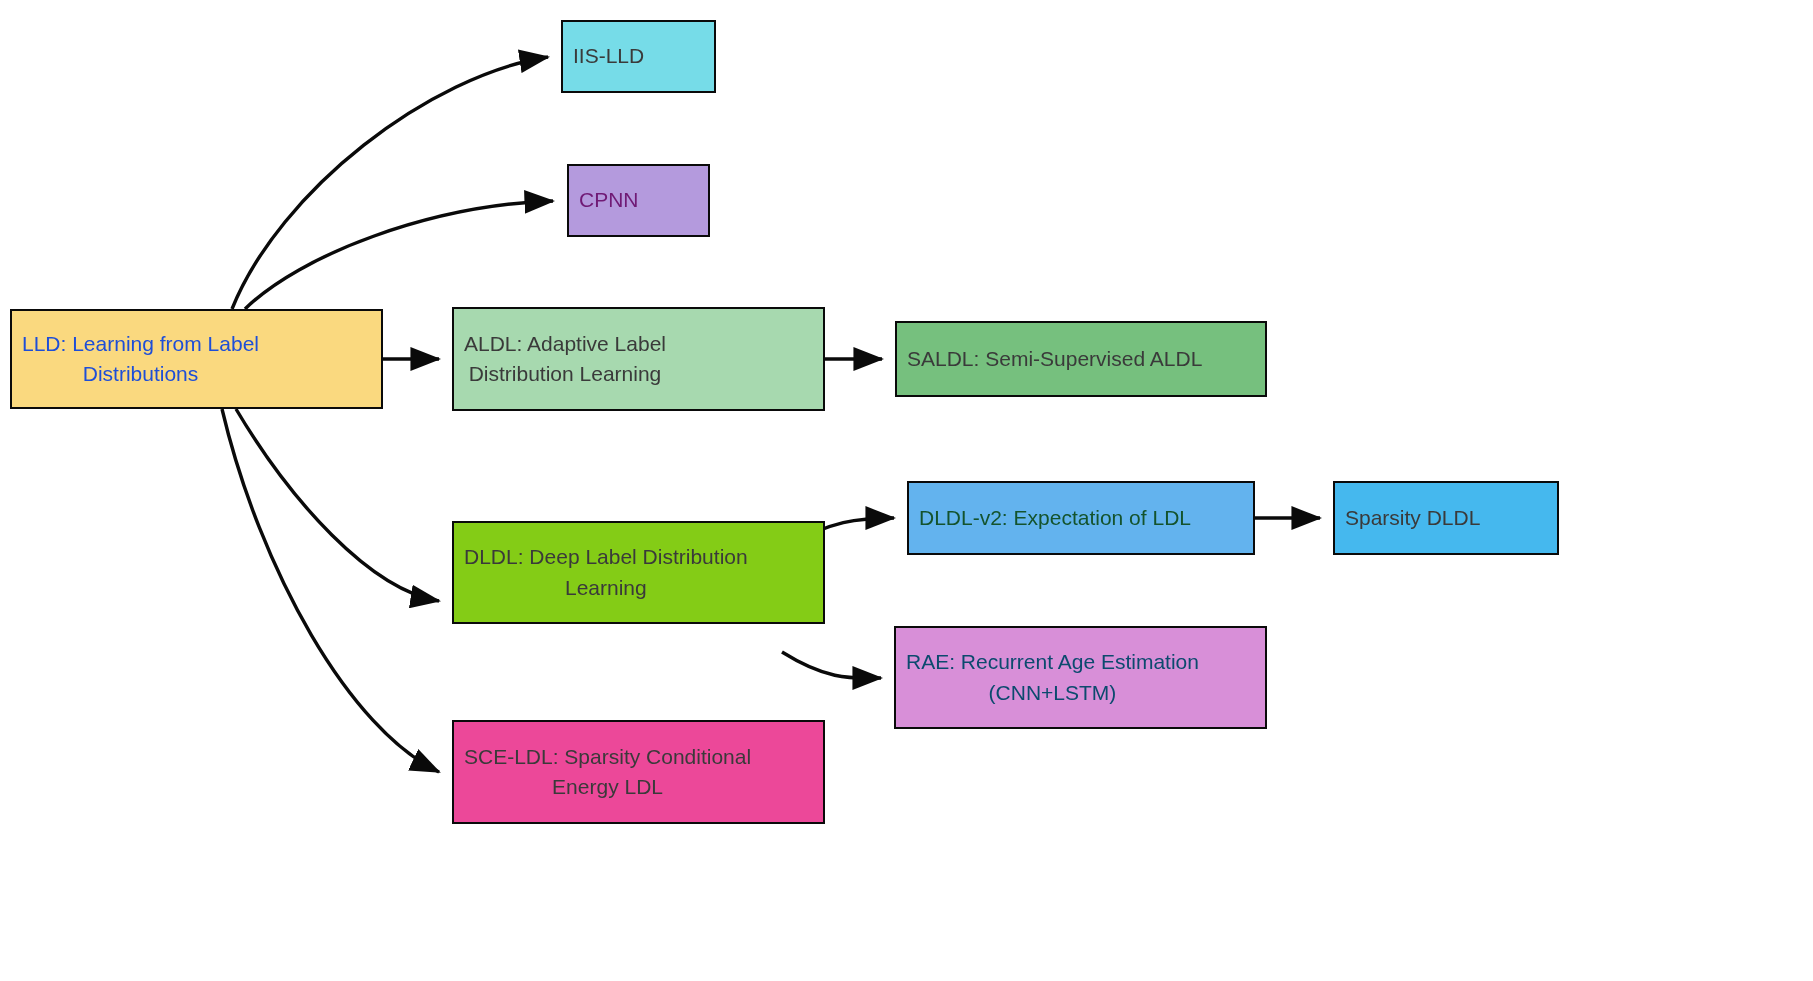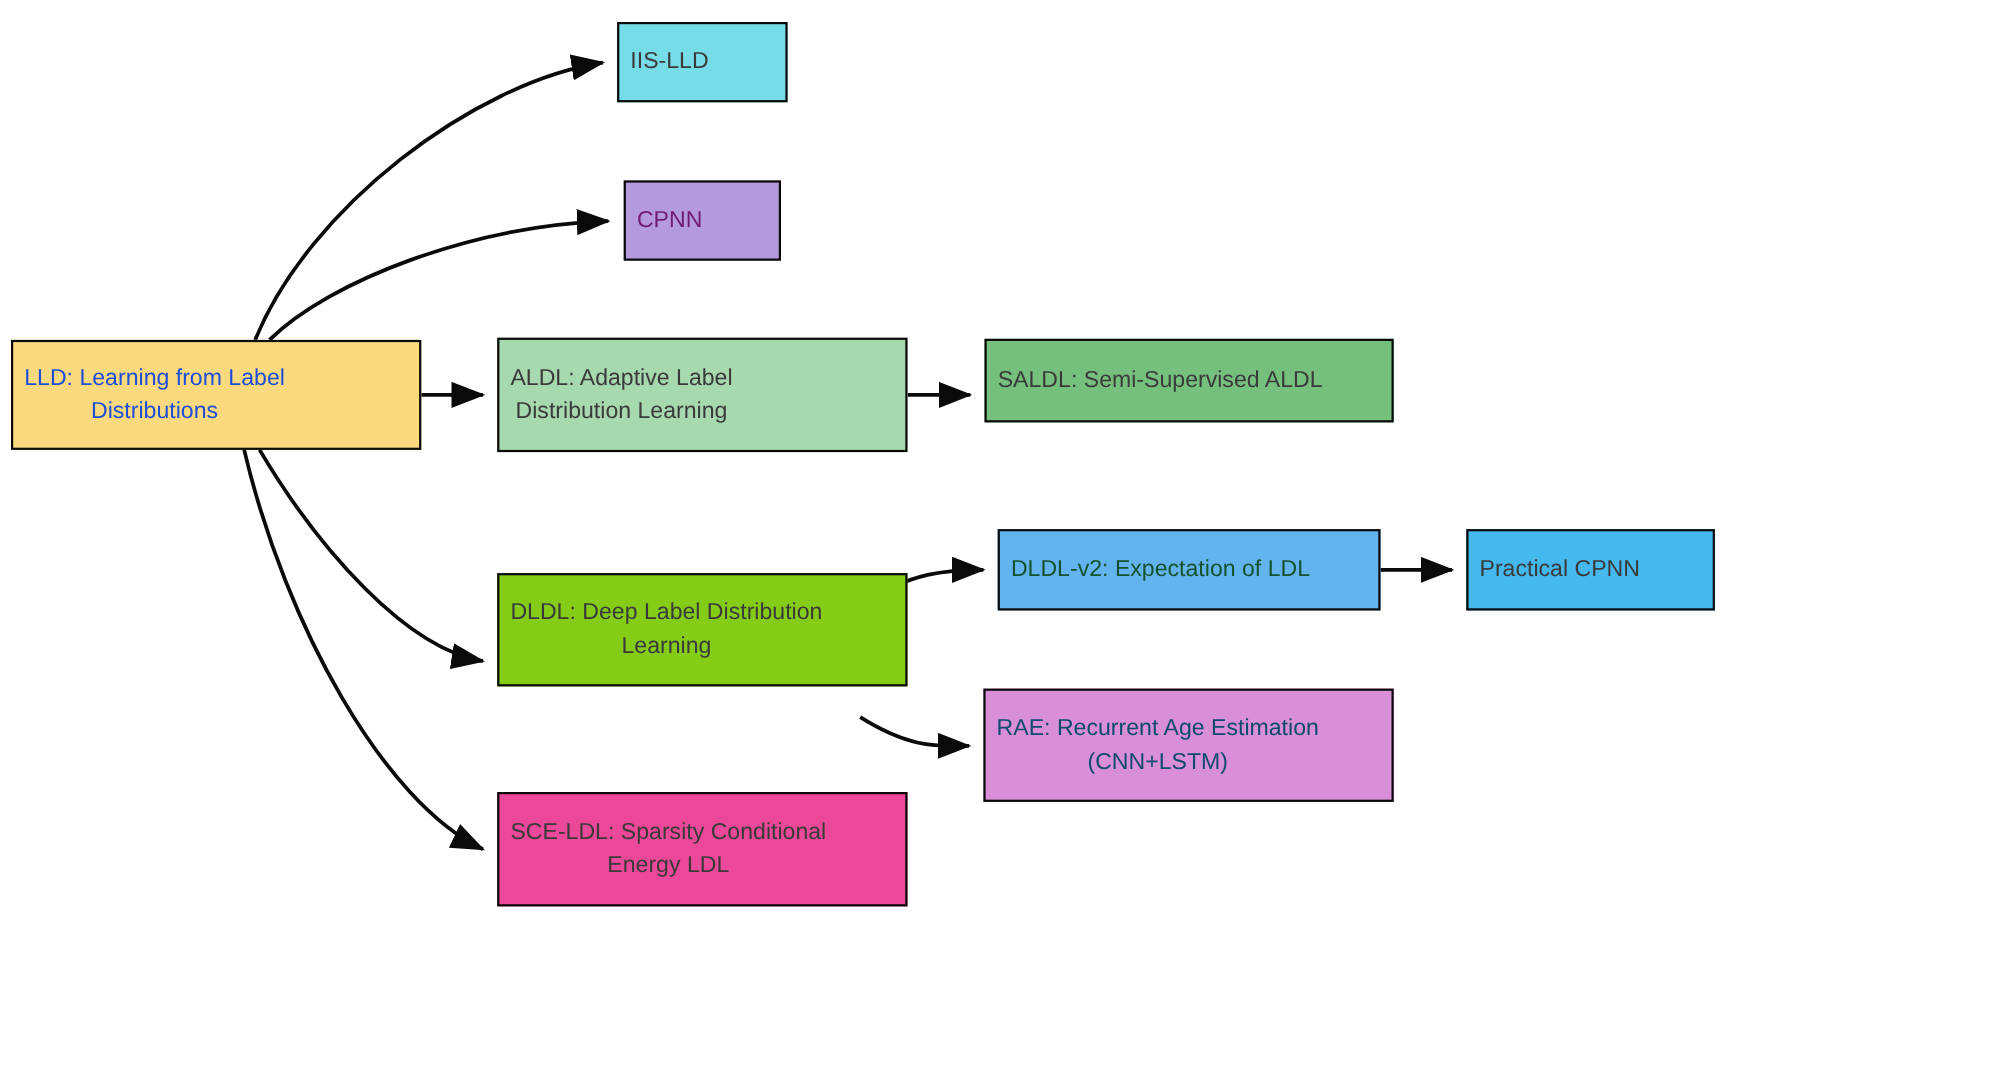--- a/index.html
+++ b/index.html
@@ -67,23 +67,23 @@
         <path d="M 782,652 C 830,682 855,678 881,678" fill="none" stroke="#0a0a0a" stroke-width="3.4" marker-end="url(#arrowhead)"></path>
       </g>
   </svg>
   <div id="nodes-group">
       <div class="node" style="left: 10px; top: 309px; width: 373px; height: 100px; background: rgb(250, 217, 127); border-color: rgb(10, 10, 10); color: #1d4ed8;"><span class="node-label">LLD: Learning from Label
 Distributions</span></div>
       <div class="node" style="left: 561px; top: 20px; width: 155px; height: 73px; background: rgb(118, 220, 232); border-color: rgb(10, 10, 10); color: rgb(58, 58, 58);"><span class="node-label">IIS-LLD</span></div>
       <div class="node" style="left: 567px; top: 164px; width: 143px; height: 73px; background: rgb(180, 154, 221); border-color: rgb(10, 10, 10); color: #701a75;"><span class="node-label">CPNN</span></div>
       <div class="node" style="left: 452px; top: 307px; width: 373px; height: 104px; background: rgb(167, 217, 175); border-color: rgb(10, 10, 10); color: rgb(58, 58, 58);"><span class="node-label">ALDL: Adaptive Label
 Distribution Learning</span></div>
-      <div class="node" style="left: 895px; top: 308px; width: 372px; height: 76px; background: rgb(118, 192, 126); border-color: rgb(10, 10, 10); color: rgb(58, 58, 58);"><span class="node-label">SALDL: Semi-Supervised ALDL</span></div>
+      <div class="node" style="left: 895px; top: 321px; width: 372px; height: 76px; background: rgb(118, 192, 126); border-color: rgb(10, 10, 10); color: rgb(58, 58, 58);"><span class="node-label">SALDL: Semi-Supervised ALDL</span></div>
       <div class="node" style="left: 452px; top: 521px; width: 373px; height: 103px; background: #84cc16; border-color: rgb(10, 10, 10); color: rgb(58, 58, 58);"><span class="node-label">DLDL: Deep Label Distribution
 Learning</span></div>
       <div class="node" style="left: 907px; top: 481px; width: 348px; height: 74px; background: rgb(99, 179, 238); border-color: rgb(10, 10, 10); color: #14532d;"><span class="node-label">DLDL-v2: Expectation of LDL</span></div>
-      <div class="node" style="left: 1333px; top: 481px; width: 226px; height: 74px; background: rgb(69, 184, 238); border-color: rgb(10, 10, 10); color: rgb(58, 58, 58);"><span class="node-label">Practical CPNN</span></div>
+      <div class="node" style="left: 1333px; top: 481px; width: 226px; height: 74px; background: rgb(69, 184, 238); border-color: rgb(10, 10, 10); color: rgb(58, 58, 58);"><span class="node-label">Sparsity DLDL</span></div>
       <div class="node" style="left: 894px; top: 626px; width: 373px; height: 103px; background: rgb(216, 143, 216); border-color: rgb(10, 10, 10); color: #0c4a6e;"><span class="node-label">RAE: Recurrent Age Estimation
 (CNN+LSTM)</span></div>
       <div class="node" style="left: 452px; top: 720px; width: 373px; height: 104px; background: #ec4899; border-color: rgb(10, 10, 10); color: rgb(58, 58, 58);"><span class="node-label">SCE-LDL: Sparsity Conditional
 Energy LDL</span></div>
     </div>
 </div>
 
 </body></html>

